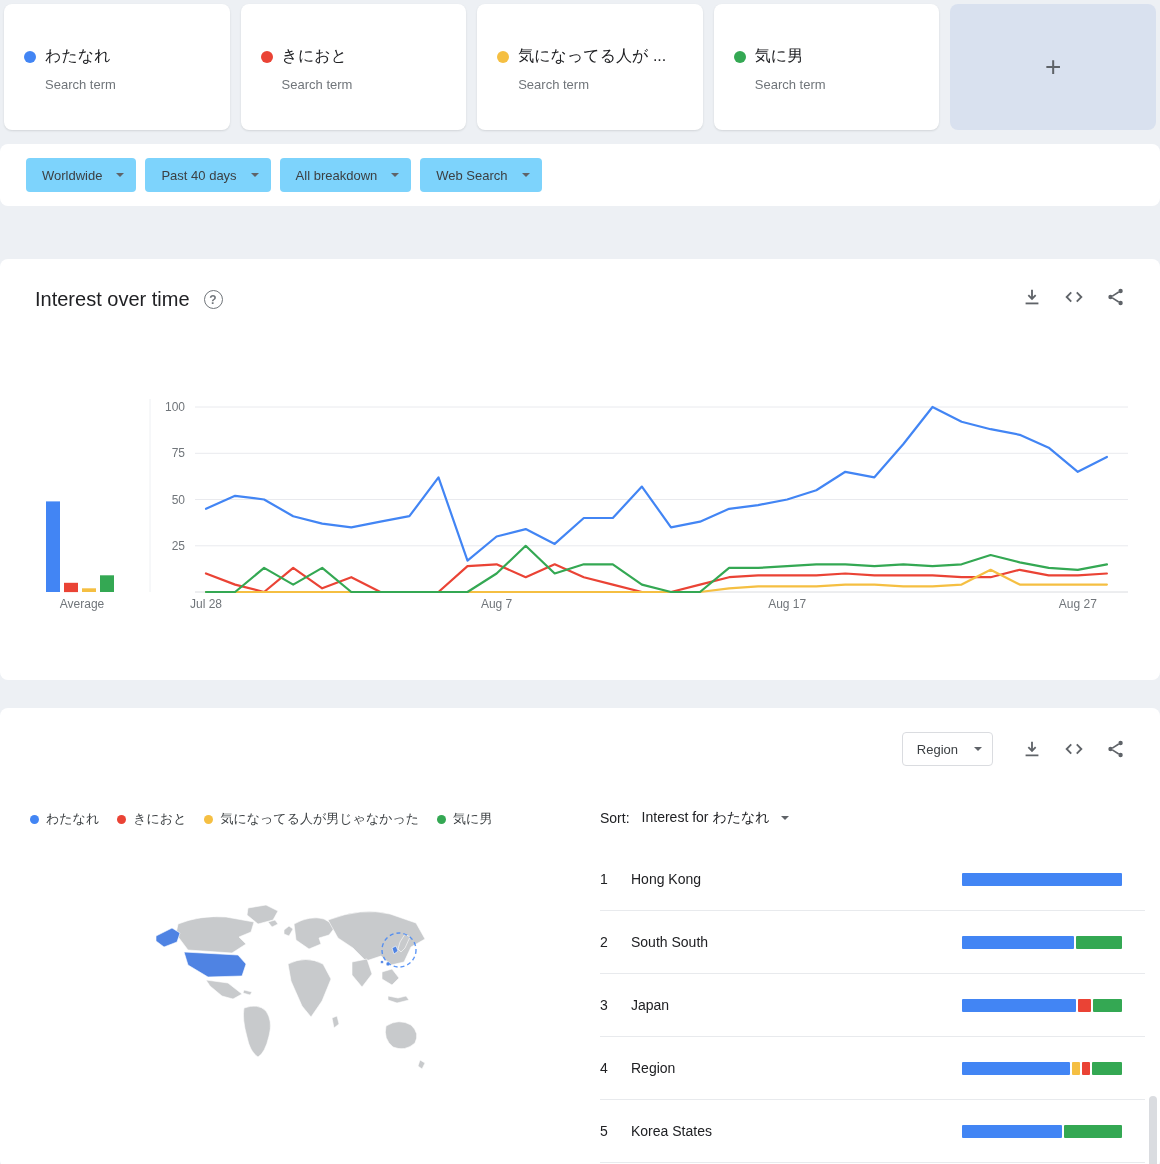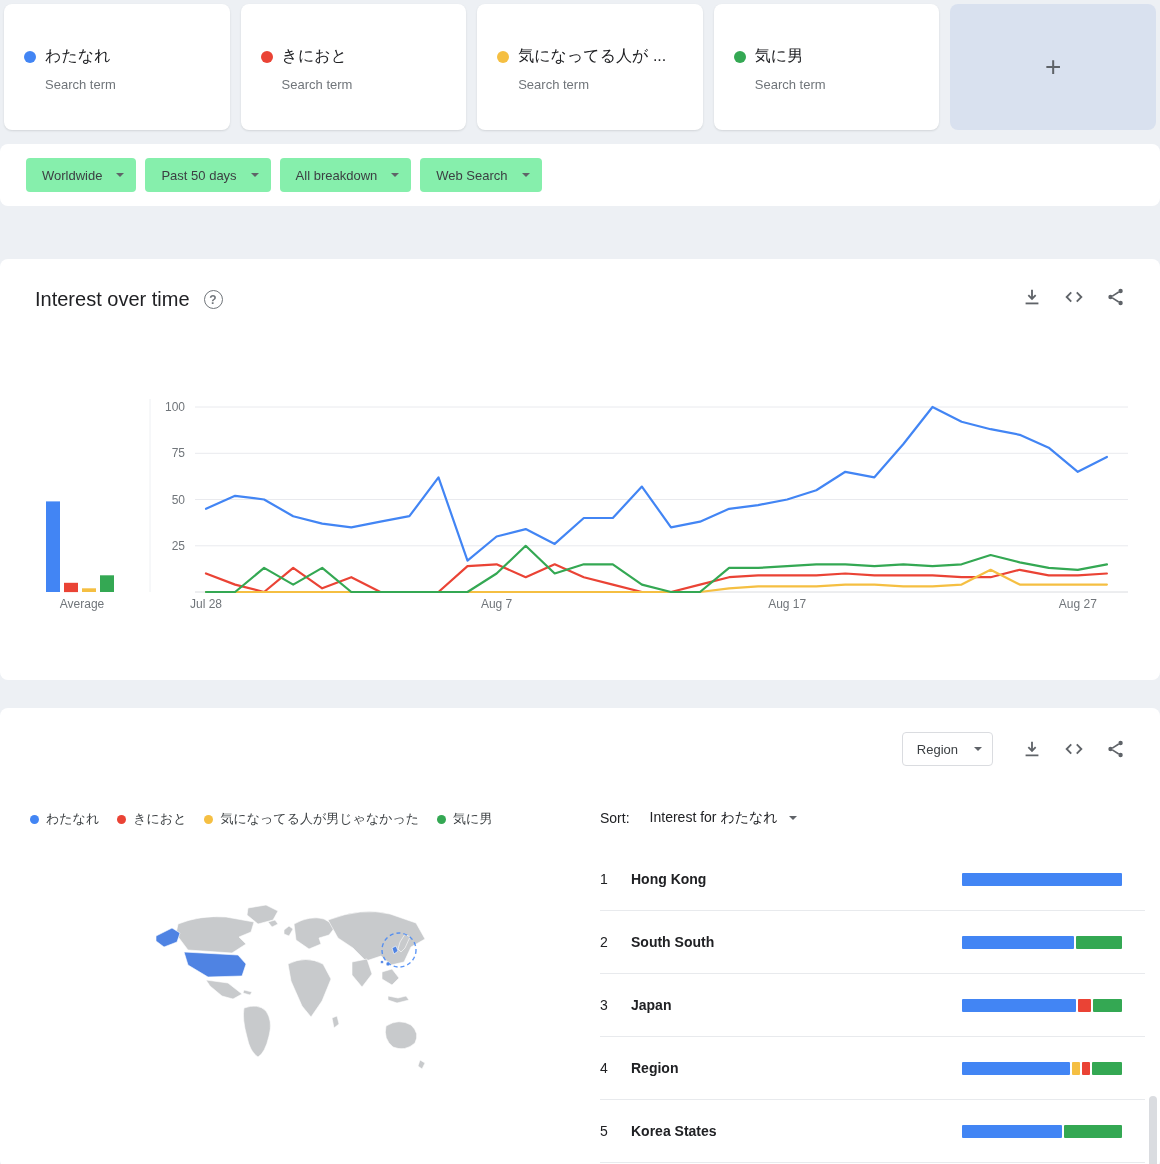--- a/index.html
+++ b/index.html
@@ -26,21 +26,21 @@
     display:flex; align-items:center; justify-content:center; cursor:pointer;
   }
   .plus { font-size:28px; color:#5f6368; font-weight:300; line-height:1; }
 
   
   .filter-bar {
     margin-top:10px; height:62px; background:#fff; border-radius:8px;
     display:flex; align-items:center; gap:9px; padding-left:26px;
   }
   .chip {
-    height:34px; background:#86efac; border-radius:4px;
+    height:34px; background:#7dd3fc; border-radius:4px;
     display:flex; align-items:center; gap:14px; padding:0 12px 0 16px;
     font-size:13px; color:#3c4043; cursor:pointer; white-space:nowrap;
   }
   .caret {
     width:0; height:0; border-left:4px solid transparent;
     border-right:4px solid transparent; border-top:4.5px solid #5f6368;
   }
 
   
   .panel { background:#fff; border-radius:8px; position:relative; }
@@ -69,25 +69,25 @@
     font-size:13px; color:#3c4043; cursor:pointer; margin-right:8px;
   }
   .legend { position:absolute; left:30px; top:102px; display:flex; align-items:center; gap:18px; font-size:13px; color:#3c4043; }
   .legend-item { display:flex; align-items:center; gap:7px; white-space:nowrap; }
   .ldot { width:9px; height:9px; border-radius:50%; flex:0 0 auto; }
 
   #map-svg { position:absolute; left:148px; top:192px; cursor:pointer; }
 
   .rank-col { position:absolute; left:600px; top:99px; width:545px; }
   .sort-row { display:flex; align-items:center; gap:12px; font-size:14px; color:#202124; height:22px; }
-  .sort-value { display:flex; align-items:center; gap:11px; cursor:pointer;margin-left:8px; }
+  .sort-value { display:flex; align-items:center; gap:11px; cursor:pointer; }
   .rows { margin-top:19px; }
   .rrow { height:63px; display:flex; align-items:center; border-bottom:1px solid #e8eaed; padding-right:23px; cursor:pointer; }
   .rrank { width:31px; font-size:14px; color:#202124; }
-  .rname { flex:1; font-size:14px; color:#202124;font-weight:bold; }
+  .rname { flex:1; font-size:14px; color:#202124; }
   .score-bar { width:160px; display:flex; gap:2px; align-items:center; }
   .seg { height:13px; border-radius:1px; flex:0 0 auto; }
 
   .scroll-thumb { position:absolute; right:3px; bottom:0; width:8px; height:72px; background:#dadce0; border-radius:4px; cursor:pointer; }
 </style>
 </head>
 <body>
 
 <div class="term-row">
   <div class="term-card">
@@ -122,21 +122,21 @@
     <span class="plus">+</span>
   </div>
 </div>
 
 <div class="filter-bar">
   <div class="chip">
     <span>Worldwide</span>
     <span class="caret"></span>
   </div>
   <div class="chip">
-    <span>Past 50 days</span>
+    <span>Past 40 days</span>
     <span class="caret"></span>
   </div>
   <div class="chip">
     <span>All breakdown</span>
     <span class="caret"></span>
   </div>
   <div class="chip">
     <span>Web Search</span>
     <span class="caret"></span>
   </div>

